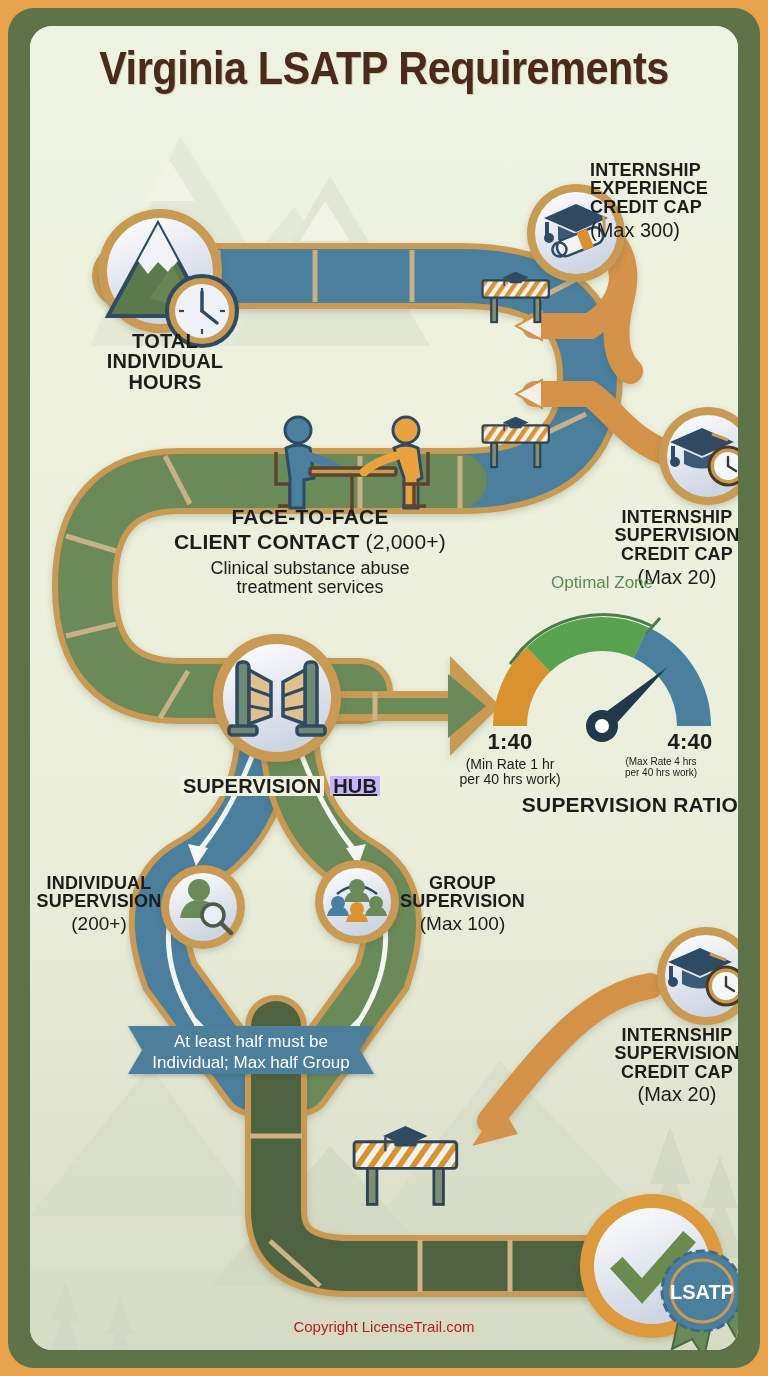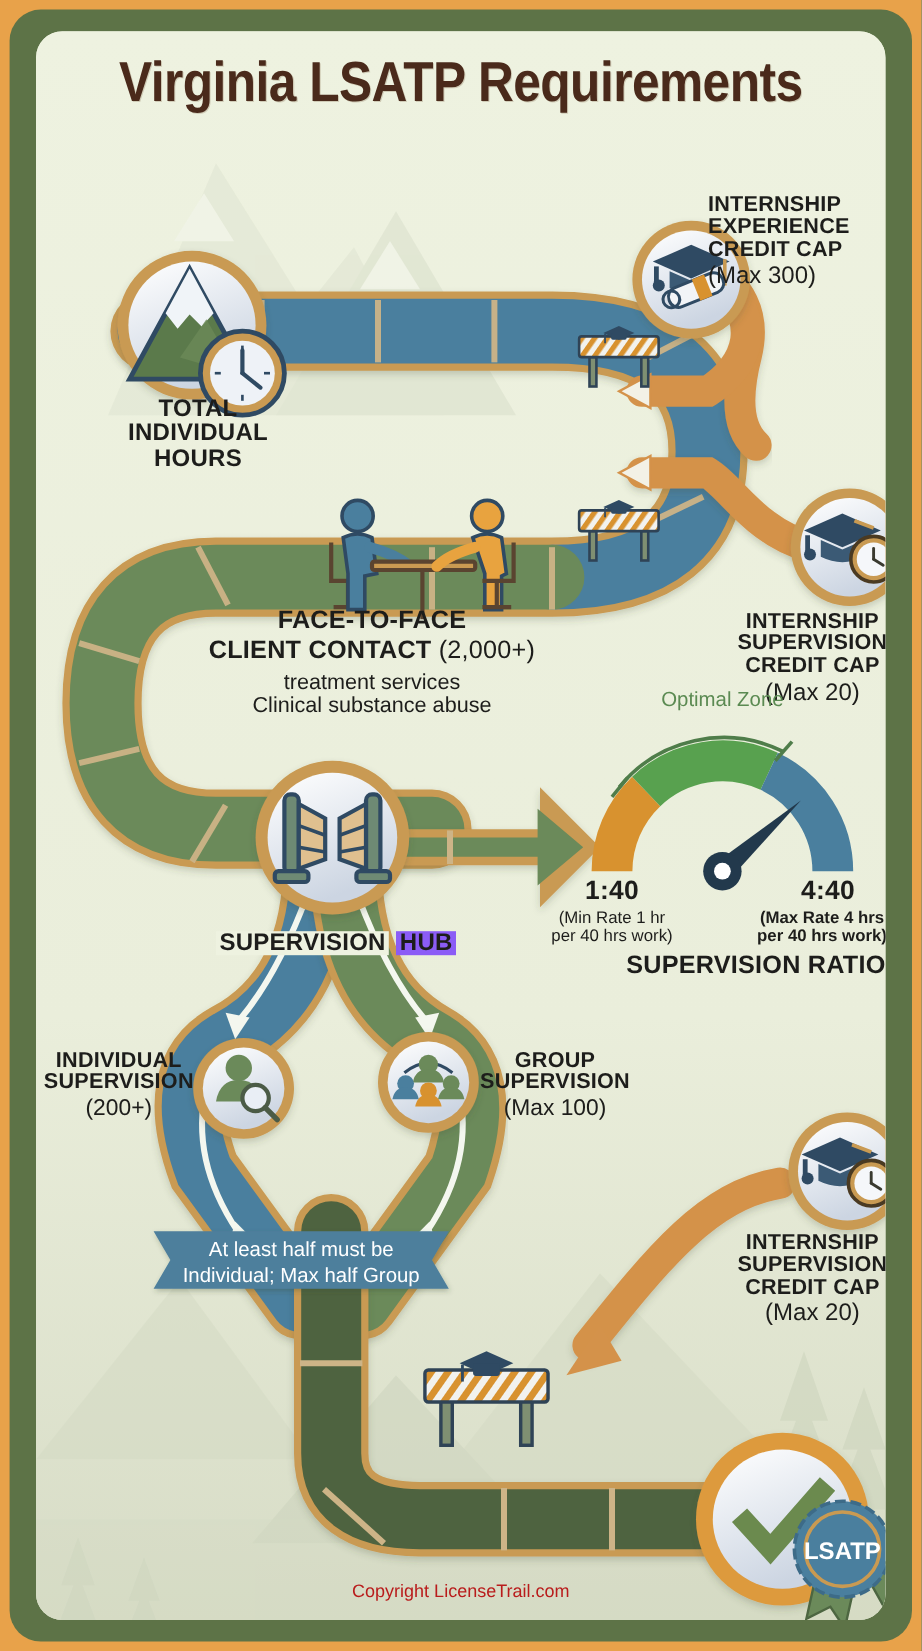--- a/index.html
+++ b/index.html
@@ -393,41 +393,41 @@
         <div>INDIVIDUAL</div>
         <div>HOURS</div>
       </div>
 
       <div class="txt ttl" style="left:125px;top:480px;width:310px;font-size:21px;">FACE-TO-FACE</div>
       <div class="txt ttl nowrap" style="left:125px;top:505px;width:310px;font-size:21px;">
         <span>CLIENT CONTACT</span>
         <span style="font-weight:normal;text-align:right;">(2,000+)</span>
       </div>
       <div class="txt sub" style="left:125px;top:533px;width:310px;font-size:18px;">
+        <div>Clinical substance abuse</div>
         <div>treatment services</div>
-        <div>Clinical substance abuse</div>
       </div>
 
       <div class="txt ttl" style="left:560px;top:135px;width:150px;font-size:18px;text-align:left;">
         <div>INTERNSHIP</div>
         <div>EXPERIENCE</div>
         <div>CREDIT CAP</div>
       </div>
       <div class="txt sub" style="left:560px;top:194px;width:150px;font-size:20px;text-align:left;">(Max 300)</div>
 
       <div class="txt ttl" style="left:568px;top:482px;width:158px;font-size:18px;">
         <div>INTERNSHIP</div>
         <div>SUPERVISION</div>
         <div>CREDIT CAP</div>
       </div>
       <div class="txt sub" style="left:568px;top:541px;width:158px;font-size:20px;">(Max 20)</div>
 
       <div class="txt ttl" style="left:140px;top:750px;width:220px;font-size:20px;">
         <div style="background:#eef2e0;display:inline-block;padding:0 3px;">SUPERVISION</div>
-        <div style="background:#8b5cf6;display:inline-block;padding:0 3px;">HUB</div>
+        <div style="background:#c4b5fd;display:inline-block;padding:0 3px;text-decoration:underline;">HUB</div>
       </div>
 
       <div class="txt ttl" style="left:4px;top:848px;width:130px;font-size:18px;">
         <div>INDIVIDUAL</div>
         <div>SUPERVISION</div>
       </div>
       <div class="txt sub" style="left:4px;top:888px;width:130px;font-size:19px;">(200+)</div>
 
       <div class="txt ttl" style="left:360px;top:848px;width:145px;font-size:18px;">
         <div>GROUP</div>
@@ -449,21 +449,21 @@
 
       <div class="txt sub" style="left:492px;top:548px;width:160px;font-size:17px;color:#5b8a52;">Optimal Zone</div>
 
       <div class="txt ttl" style="left:420px;top:705px;width:120px;font-size:22px;">1:40</div>
       <div class="txt sub" style="left:415px;top:731px;width:130px;font-size:14px;">
         <div>(Min Rate 1 hr</div>
         <div>per 40 hrs work)</div>
       </div>
 
       <div class="txt ttl" style="left:600px;top:705px;width:120px;font-size:22px;">4:40</div>
-      <div class="txt sub" style="left:584px;top:731px;width:142px;font-size:14px;font-weight:bold;">
+      <div class="txt sub" style="left:560px;top:731px;width:142px;font-size:10px;">
         <div>(Max Rate 4 hrs</div>
         <div>per 40 hrs work)</div>
       </div>
 
       <div class="txt ttl" style="left:440px;top:768px;width:268px;font-size:21px;text-align:right;">SUPERVISION RATIO</div>
 
       <div class="foot" style="top:1292px;left:0;">Copyright LicenseTrail.com</div>
     </div>
 
   </div>

